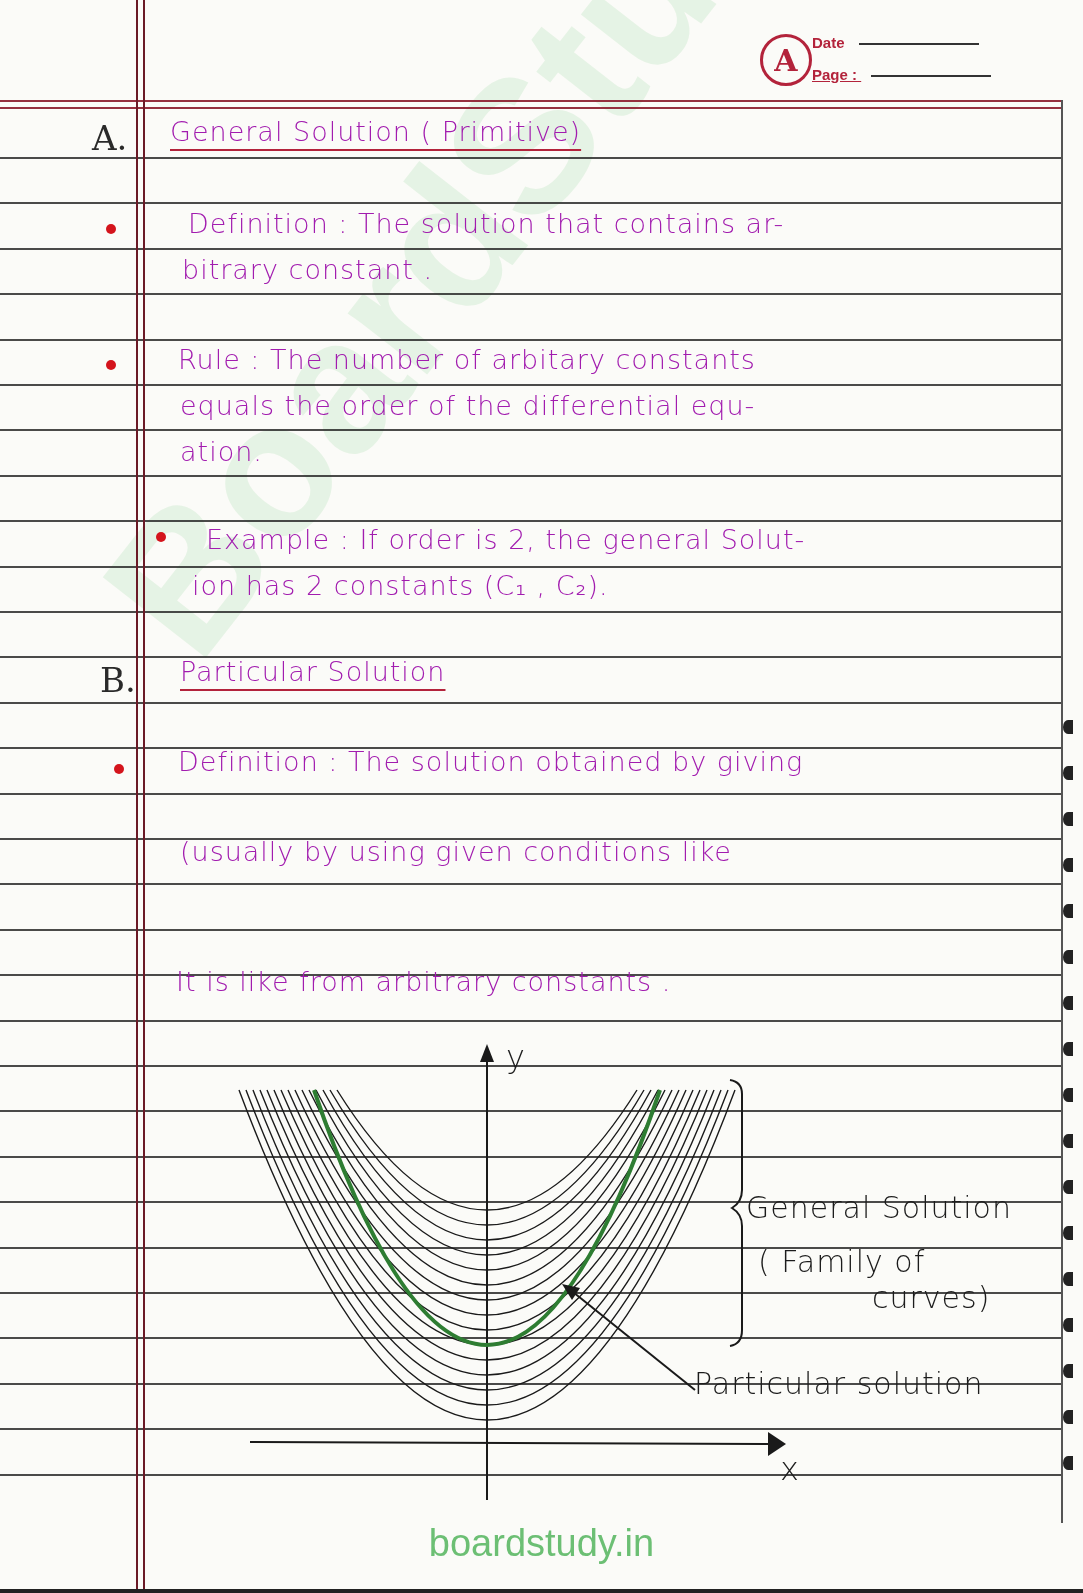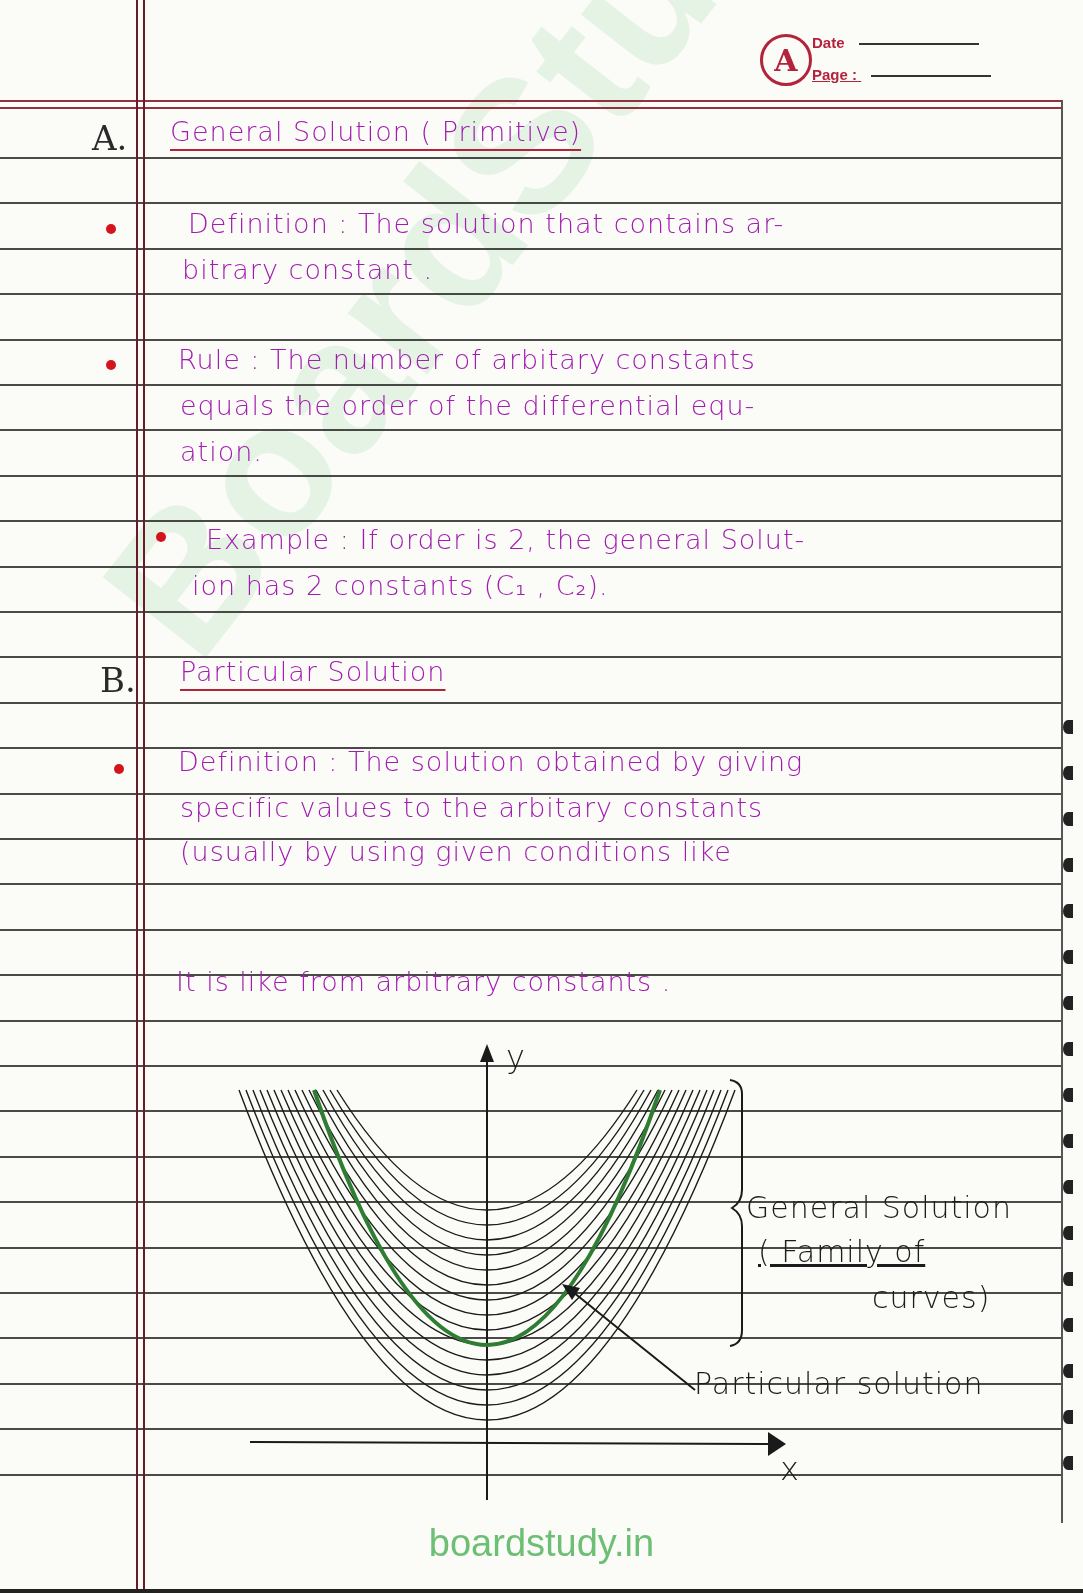--- a/index.html
+++ b/index.html
@@ -126,21 +126,20 @@
 
   <div class="bullet" style="left:156px; top:532px;"></div>
   <div class="hw" style="left:186px; top:524px;">Example : If order is 2, the general Solut-</div>
   <div class="hw" style="left:172px; top:570px;">ion has 2 constants (C₁ , C₂).</div>
 
   <div class="sec-letter" style="left:100px; top:660px;">B.</div>
   <div class="hw sec-title" style="left:160px; top:656px;">Particular Solution</div>
 
   <div class="bullet" style="left:114px; top:764px;"></div>
   <div class="hw" style="left:158px; top:746px;">Definition : The solution obtained by giving</div>
-  <div class="hw" style="left:160px; top:792px;">specific values to the arbitary constants</div>
   <div class="hw" style="left:160px; top:836px;">(usually by using given conditions like</div>
 
   <div class="hw" style="left:156px; top:966px;">It is like from arbitrary constants .</div>
 
   <div class="graph">
     <svg width="560" height="480" viewBox="0 0 560 480">
 
       <line x1="257" y1="20" x2="257" y2="470" stroke="#1a1a1a" stroke-width="2"></line>
       <polygon points="250,32 257,14 264,32" fill="#1a1a1a"></polygon>
 
@@ -168,20 +167,20 @@
       <path id="green" fill="none" stroke="#2e7d32" stroke-width="4" d="M 84 60 Q 257 570 430 60"></path>
 
       <path d="M 500 50 Q 512 52 512 64 L 512 160 Q 512 172 502 178 Q 512 184 512 196 L 512 300 Q 512 314 500 316" fill="none" stroke="#1a1a1a" stroke-width="2"></path>
 
       <line x1="465" y1="360" x2="338" y2="258" stroke="#1a1a1a" stroke-width="2"></line>
       <polygon points="332,254 350,258 342,270" fill="#1a1a1a"></polygon>
     </svg>
     <div class="graph-label" style="left:276px; top:8px; font-size:32px;">y</div>
     <div class="graph-label" style="left:550px; top:420px; font-size:32px;">x</div>
     <div class="graph-label" style="left:516px; top:160px;">General Solution</div>
-    <div class="graph-label" style="left:528px; top:204px;text-decoration:underline;">( Family of</div>
+    <div class="graph-label" style="left:528px; top:214px;">( Family of</div>
     <div class="graph-label" style="left:642px; top:250px;">curves)</div>
     <div class="graph-label" style="left:464px; top:336px;">Particular solution</div>
   </div>
 
   <div class="footer">boardstudy.in</div>
   <div class="bottom-bar"></div>
 </div>
 
 </body></html>

